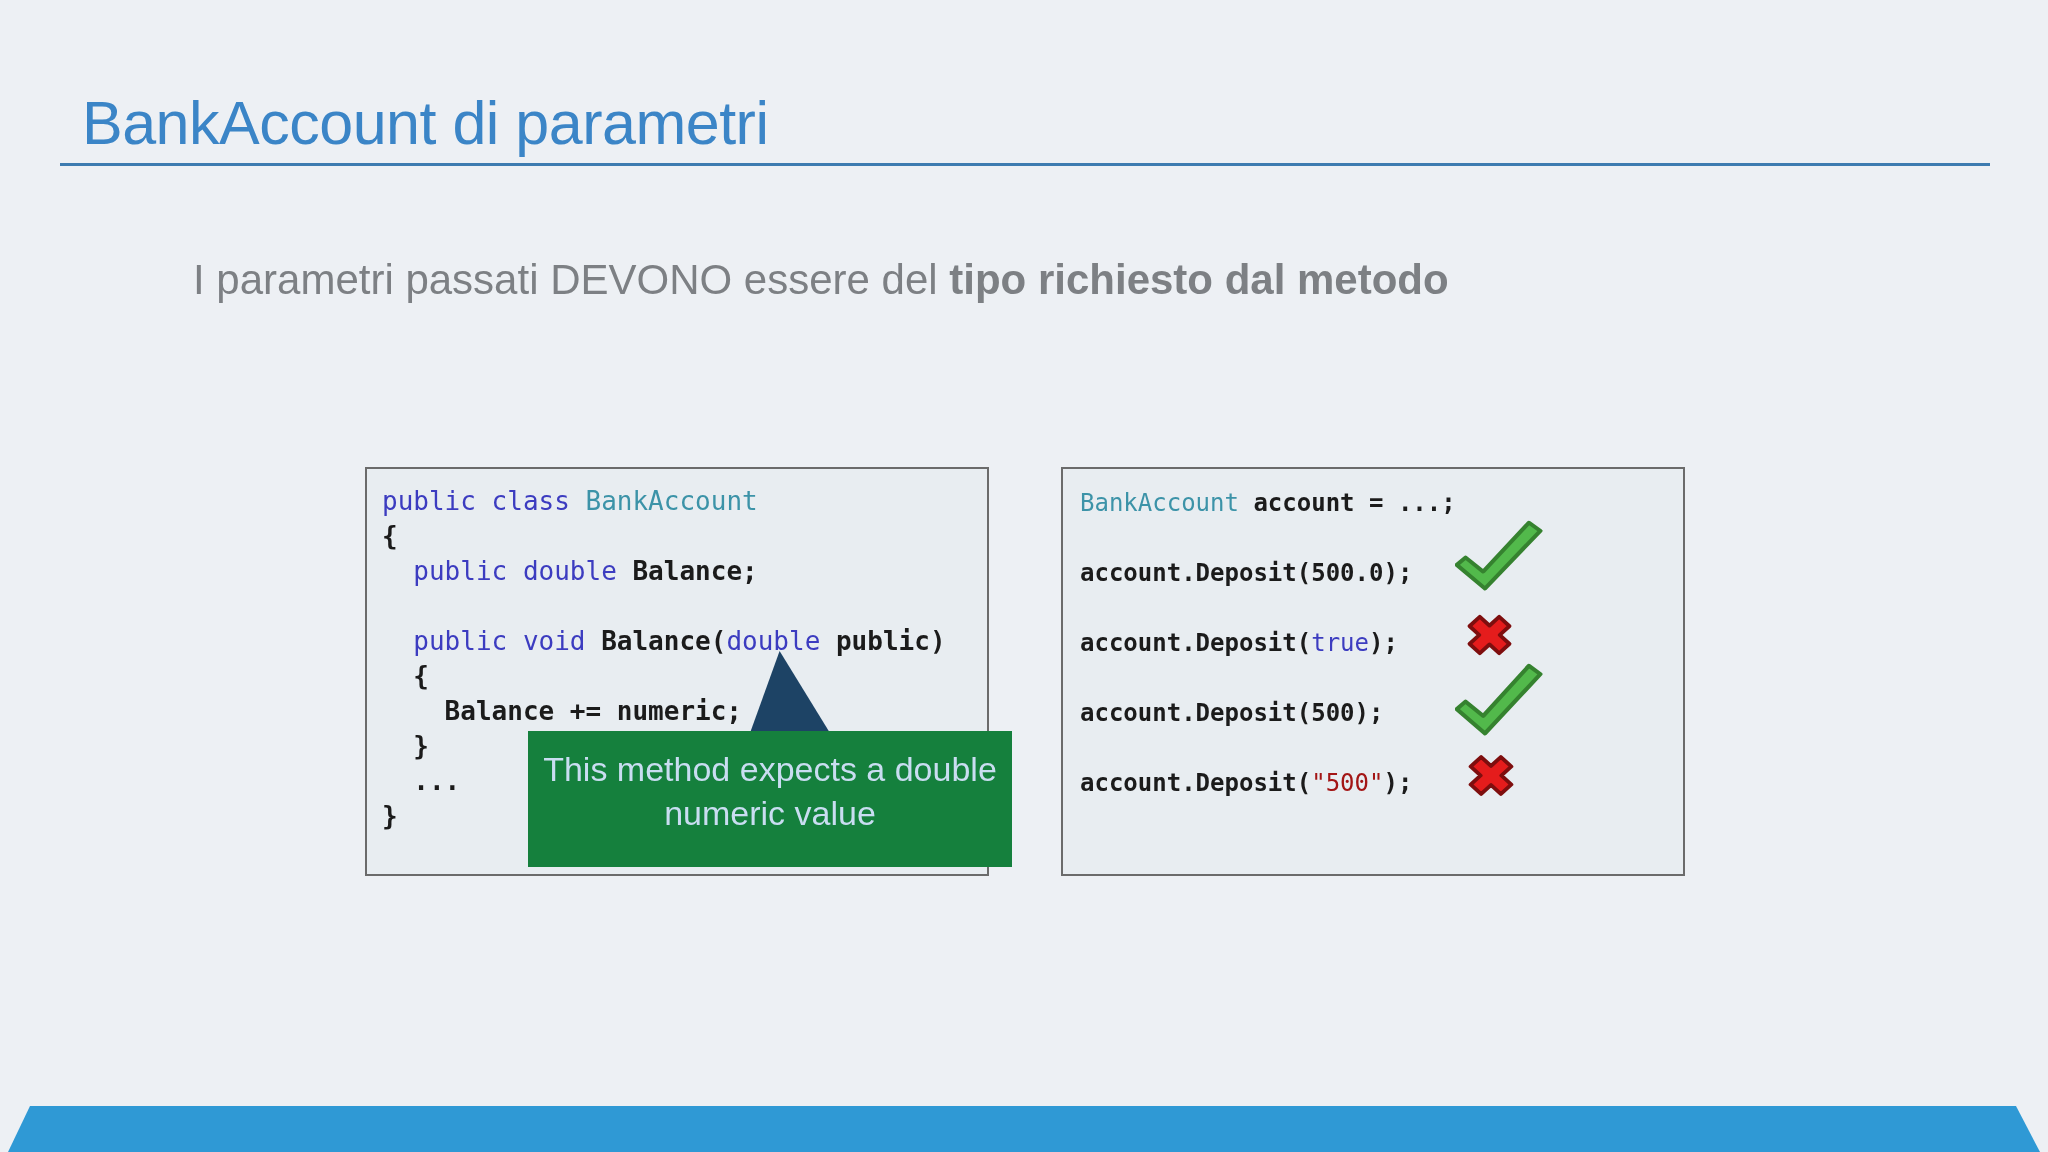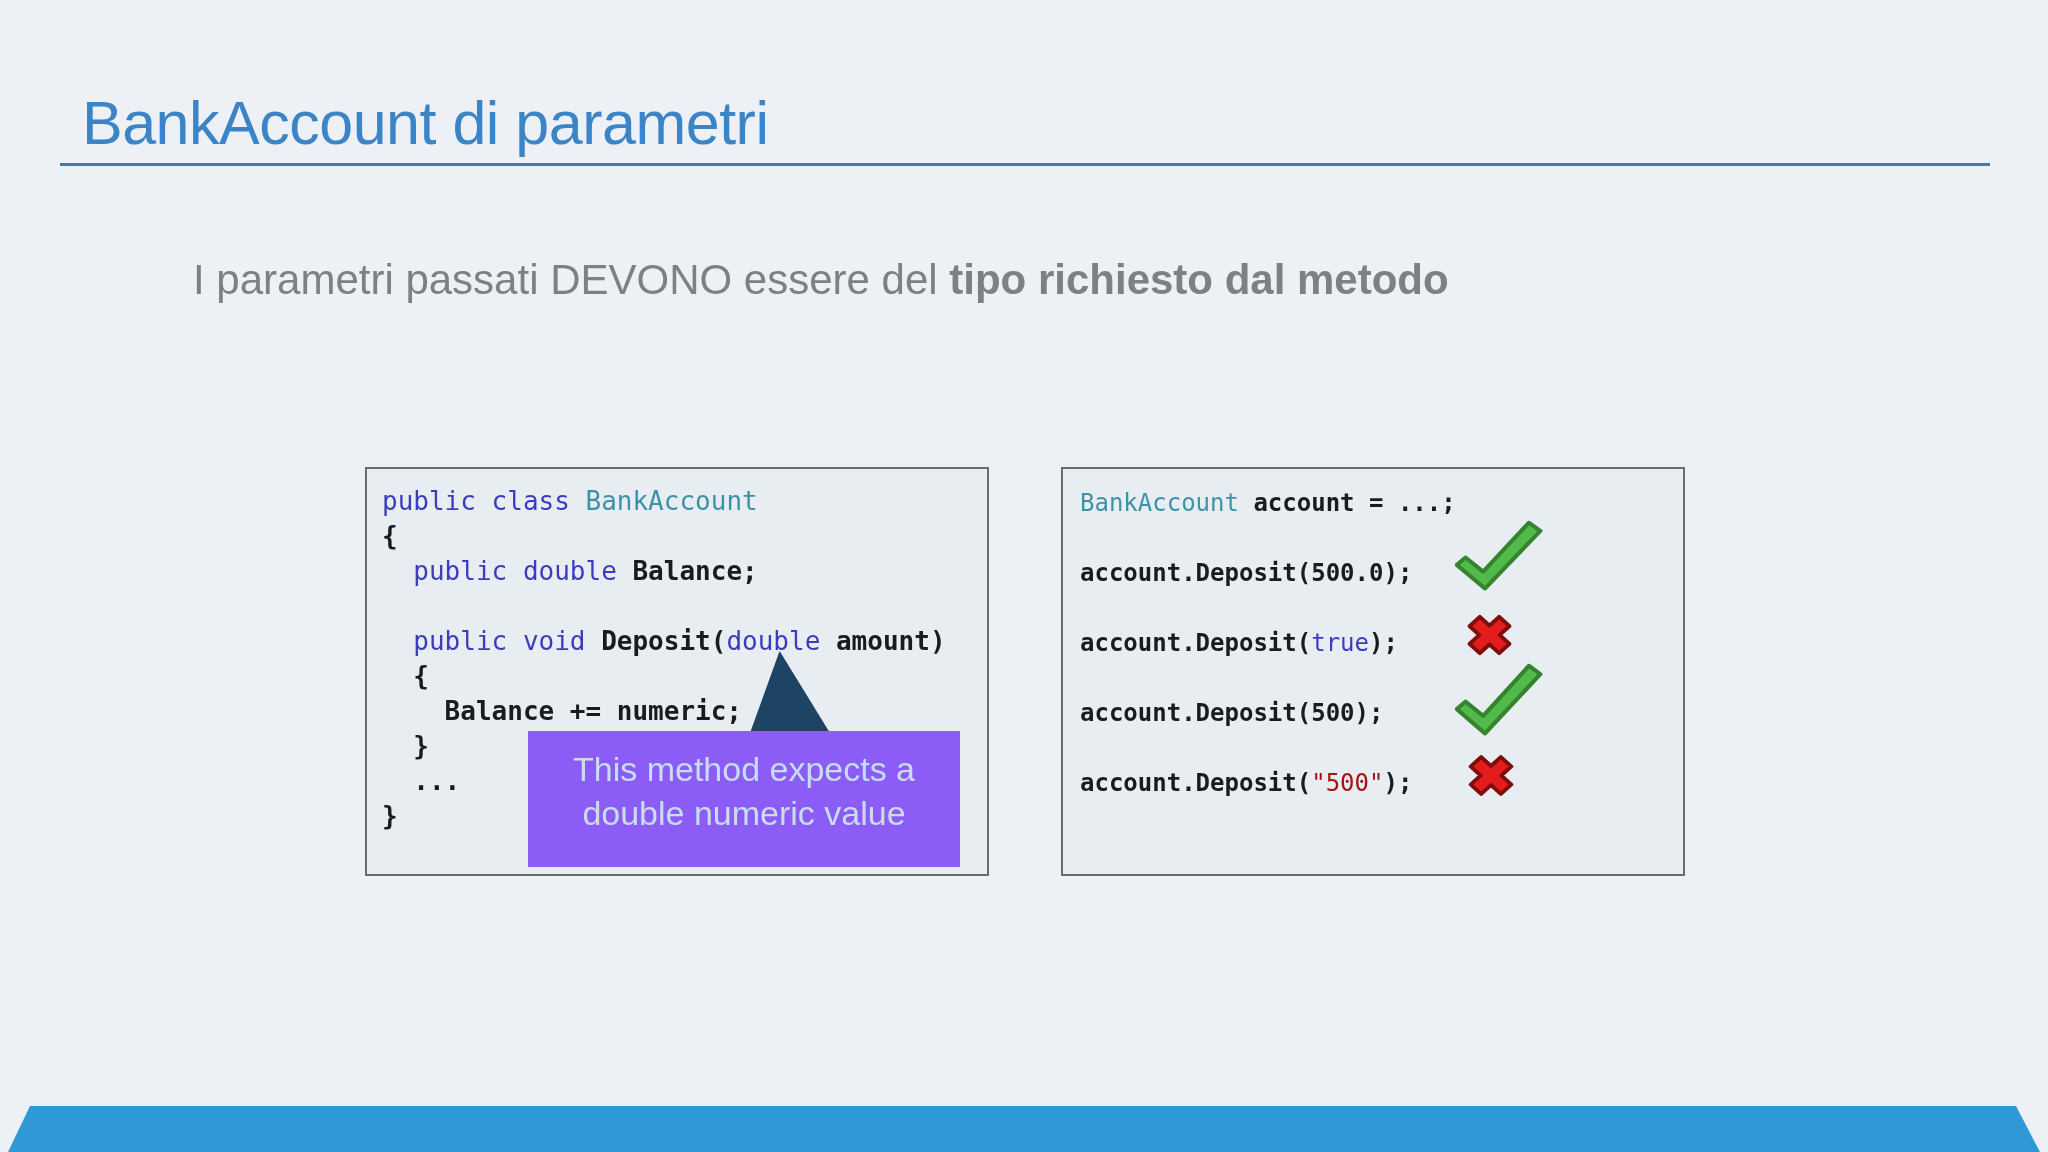--- a/index.html
+++ b/index.html
@@ -36,22 +36,22 @@
   .code-row{
     white-space:pre;font-family:"DejaVu Sans Mono",monospace;
     font-size:24px;line-height:35px;height:35px;margin-bottom:35px;color:#1B1B1B;
   }
   .tok-kw{color:#3C3CC0;}
   .tok-ty{color:#3C93A8;}
   .tok-str{color:#A31515;}
   .tok-pl{color:#1B1B1B;font-weight:bold;}
   
   .callout{
-    position:absolute;left:528px;top:731px;width:432px;height:136px;
-    background:#8b5cf6;z-index:4;box-sizing:border-box;padding-top:16px;
+    position:absolute;left:528px;top:731px;width:484px;height:136px;
+    background:#15803d;z-index:4;box-sizing:border-box;padding-top:16px;
     text-align:center;
   }
   .callout-text{
     font-family:"Liberation Sans",sans-serif;font-size:34px;line-height:44px;
     color:#C9DDF1;margin:0 14px;
   }
   .callout-tail{
     position:absolute;left:750px;top:651px;width:80px;height:82px;
     background:#1D4365;z-index:4;
     clip-path:polygon(37% 0, 0 100%, 100% 100%);
@@ -78,21 +78,21 @@
   <h1 class="page-title">BankAccount di parametri</h1>
   <div class="title-rule"></div>
 
   <p class="subtitle"><span>I parametri passati DEVONO essere del </span><span class="bold">tipo richiesto dal metodo</span></p>
 
   <div class="code-panel left">
     <div class="code-line"><span class="tok-kw">public class </span><span class="tok-ty">BankAccount</span></div>
     <div class="code-line"><span class="tok-pl">{</span></div>
     <div class="code-line"><span class="tok-pl">  </span><span class="tok-kw">public double </span><span class="tok-pl">Balance;</span></div>
     <div class="code-line"></div>
-    <div class="code-line"><span class="tok-pl">  </span><span class="tok-kw">public void </span><span class="tok-pl">Deposit(</span><span class="tok-kw">double</span><span class="tok-pl"> amount)</span></div>
+    <div class="code-line"><span class="tok-pl">  </span><span class="tok-kw">public void </span><span class="tok-pl">Balance(</span><span class="tok-kw">double</span><span class="tok-pl"> public)</span></div>
     <div class="code-line"><span class="tok-pl">  {</span></div>
     <div class="code-line"><span class="tok-pl">    Balance += numeric;</span></div>
     <div class="code-line"><span class="tok-pl">  }</span></div>
     <div class="code-line"><span class="tok-pl">  ...</span></div>
     <div class="code-line"><span class="tok-pl">}</span></div>
   </div>
 
   <div class="callout-tail"></div>
   <div class="callout">
     <p class="callout-text">This method expects a double numeric value</p>

